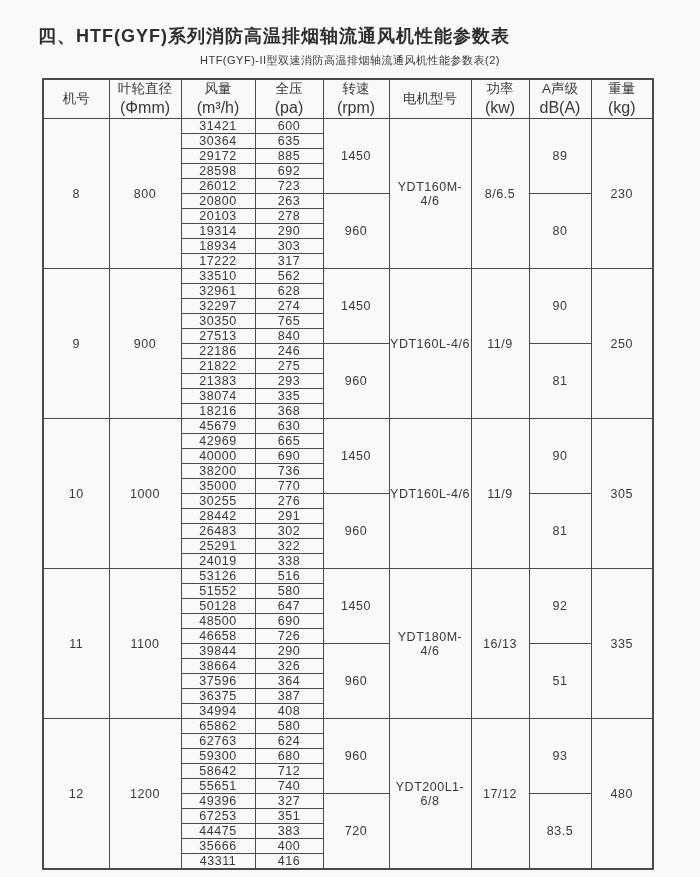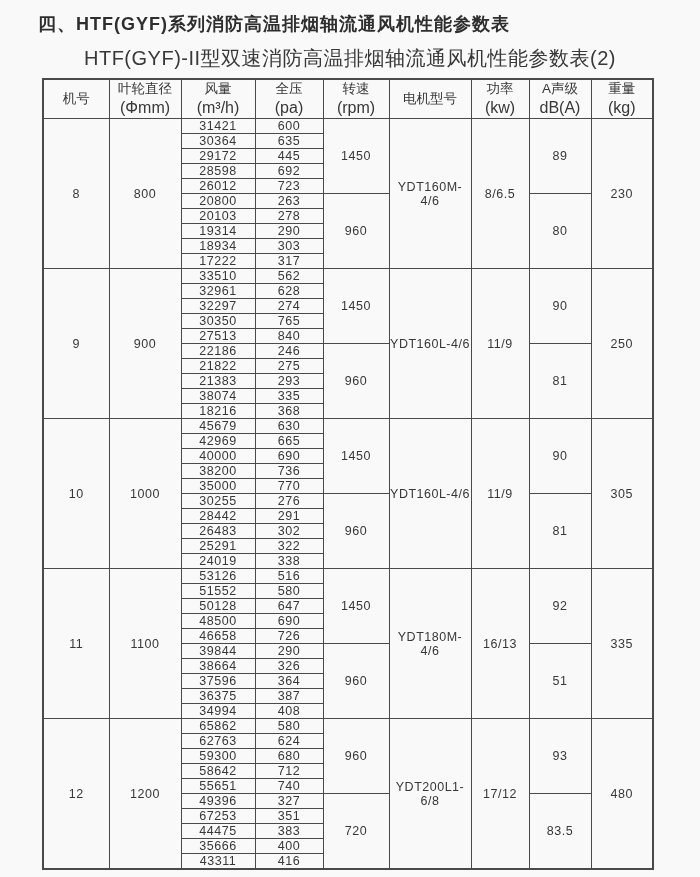--- a/index.html
+++ b/index.html
@@ -10,27 +10,27 @@
   *{box-sizing:border-box;}
   html,body{margin:0;padding:0;}
   body{
     width:700px;height:877px;
     background:var(--bg);
     color:var(--text);
     font-family:"Liberation Sans","DejaVu Sans",sans-serif;
   }
   .page{position:relative;width:700px;height:877px;overflow:hidden;}
   .title{
-    position:absolute;left:38px;top:12px;margin:0;
+    position:absolute;left:38px;top:24px;margin:0;
     font-size:18px;font-weight:bold;letter-spacing:1px;
     color:#2e2e2e;
   }
   .subtitle{
-    position:absolute;left:0;top:45px;width:700px;
-    text-align:center;font-size:20px;letter-spacing:0.5px;
+    position:absolute;left:0;top:53px;width:700px;
+    text-align:center;font-size:11px;letter-spacing:0.5px;
   }
   table.spec-table{
     position:absolute;left:42px;top:78px;width:610px;
     border-collapse:collapse;table-layout:fixed;
     border:2px solid var(--border);
   }
   .spec-table th,.spec-table td{
     border:1px solid var(--border);
     text-align:center;vertical-align:middle;
     padding:0;font-weight:normal;
@@ -115,21 +115,21 @@
           <td rowspan="10">8/6.5</td>
           <td rowspan="5">89</td>
           <td rowspan="10">230</td>
         </tr>
         <tr>
           <td>30364</td>
           <td>635</td>
         </tr>
         <tr>
           <td>29172</td>
-          <td>445</td>
+          <td>885</td>
         </tr>
         <tr>
           <td>28598</td>
           <td>692</td>
         </tr>
         <tr>
           <td>26012</td>
           <td>723</td>
         </tr>
         <tr>

